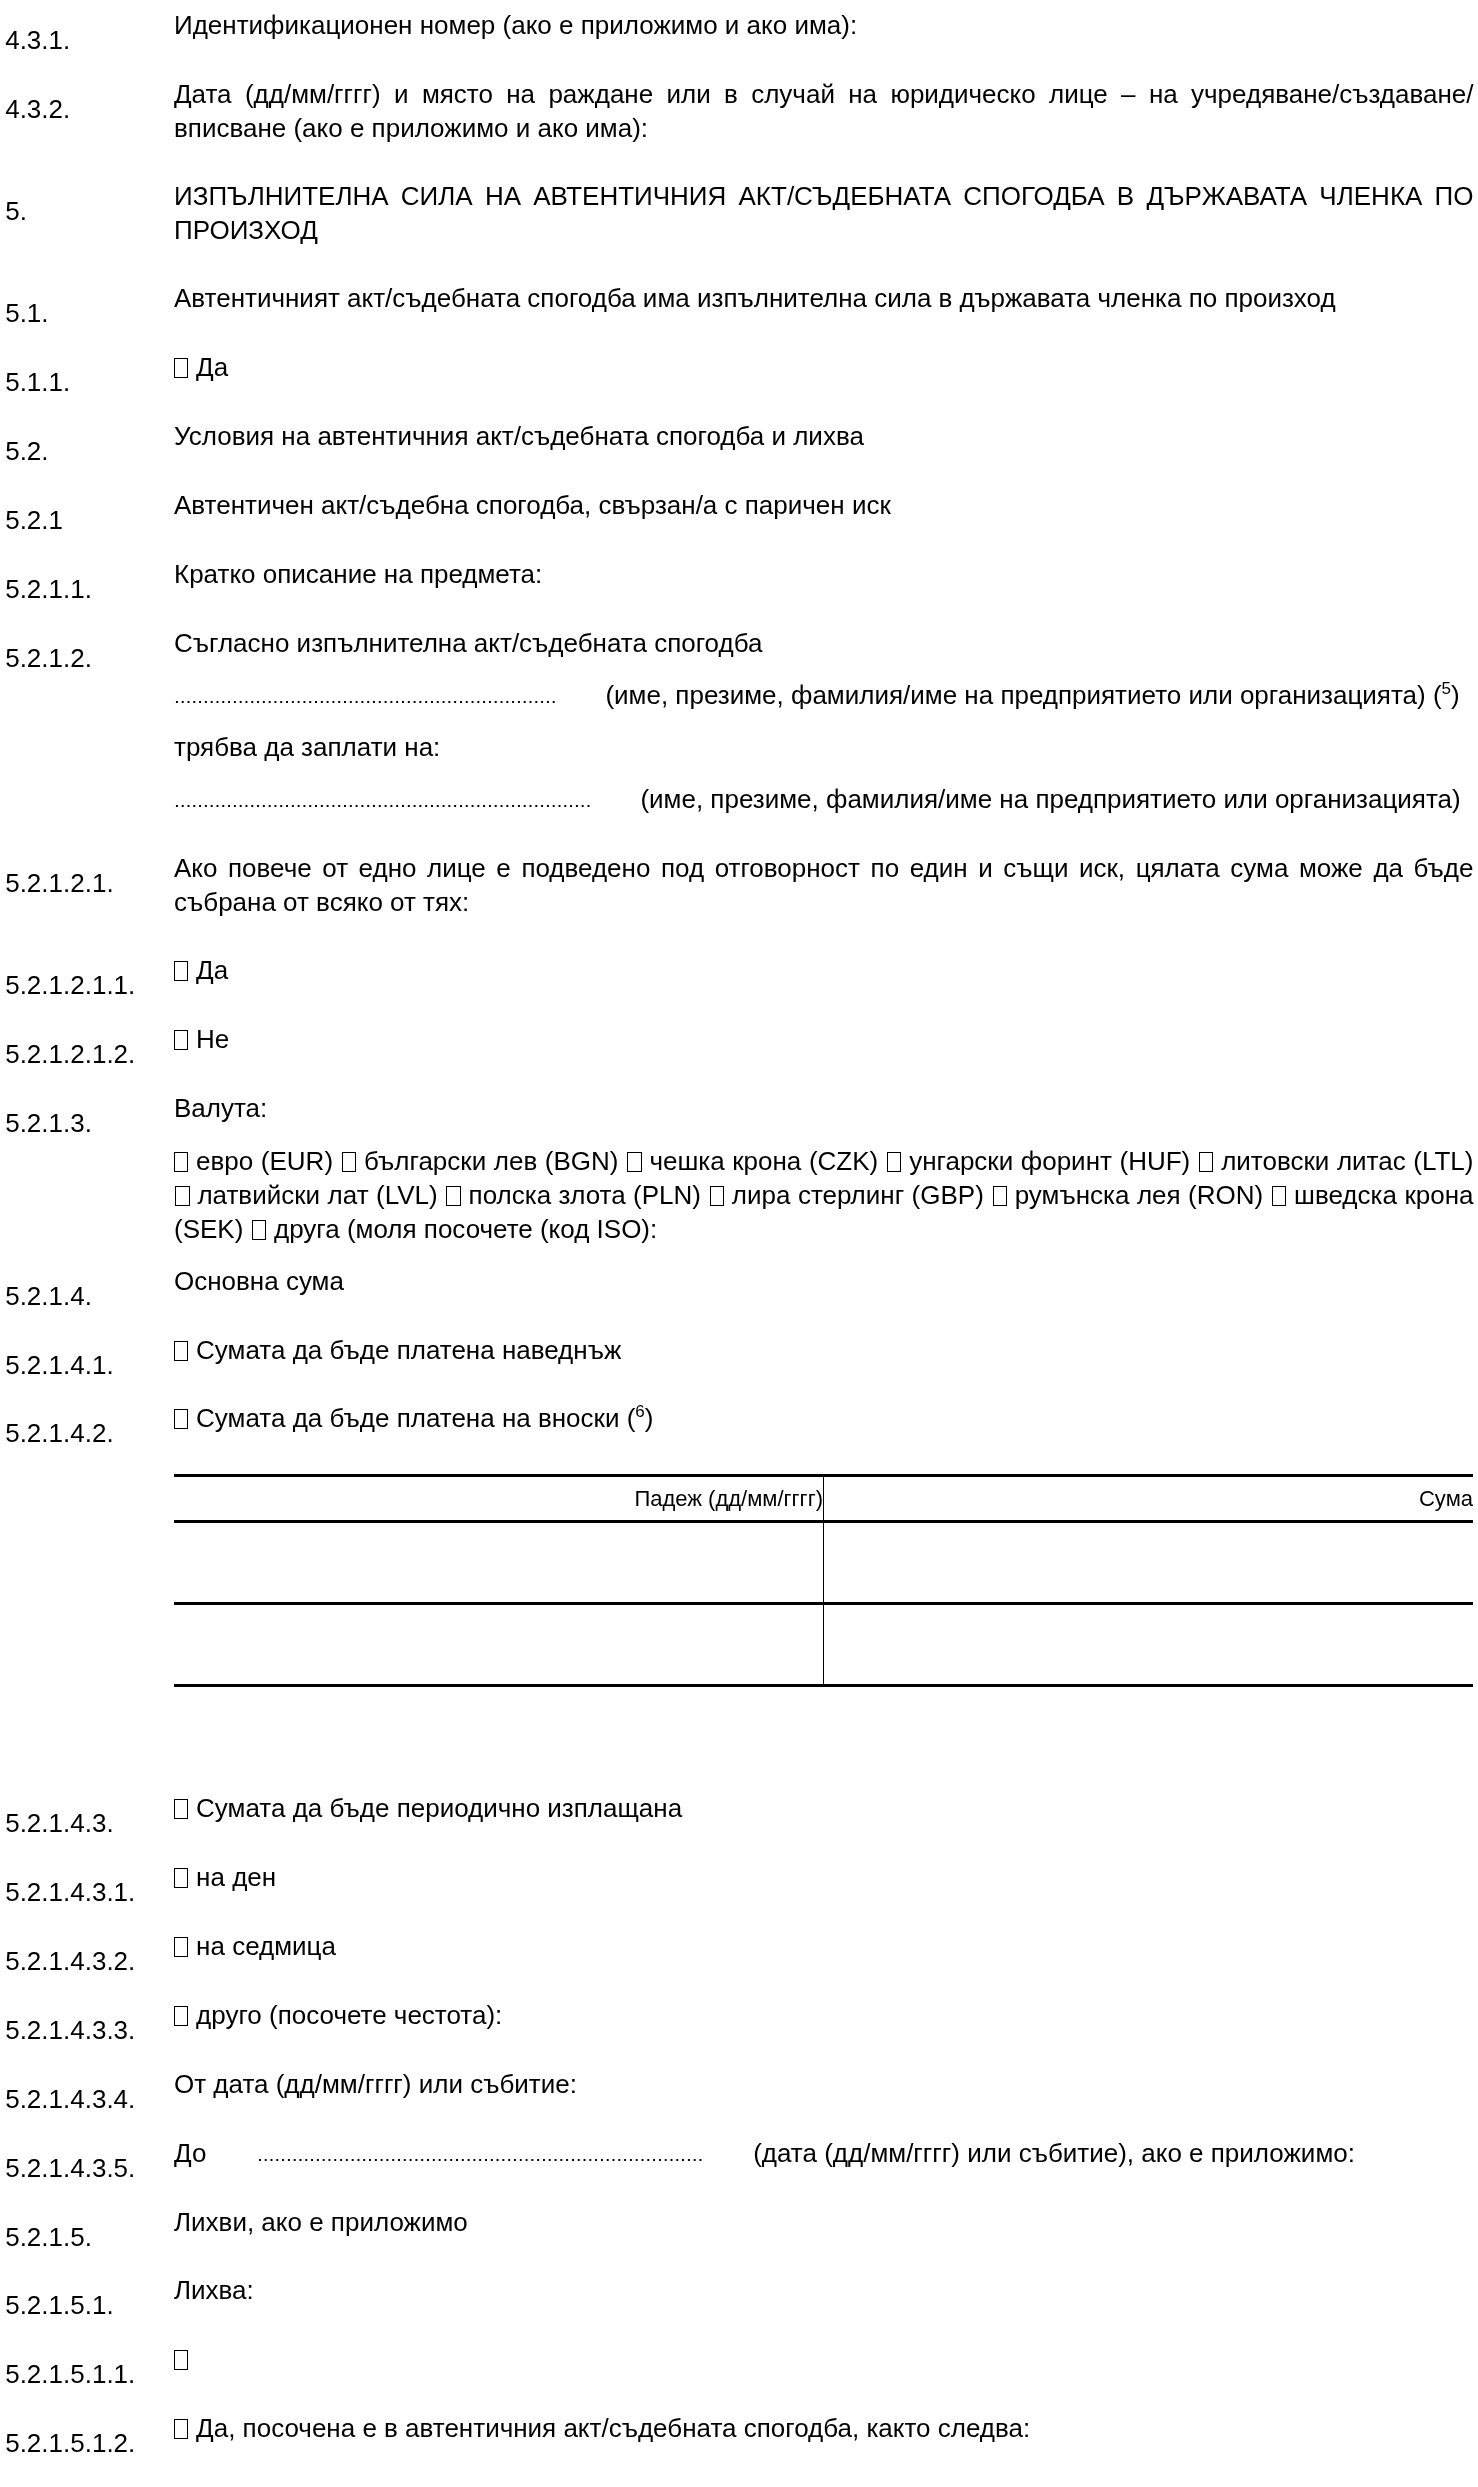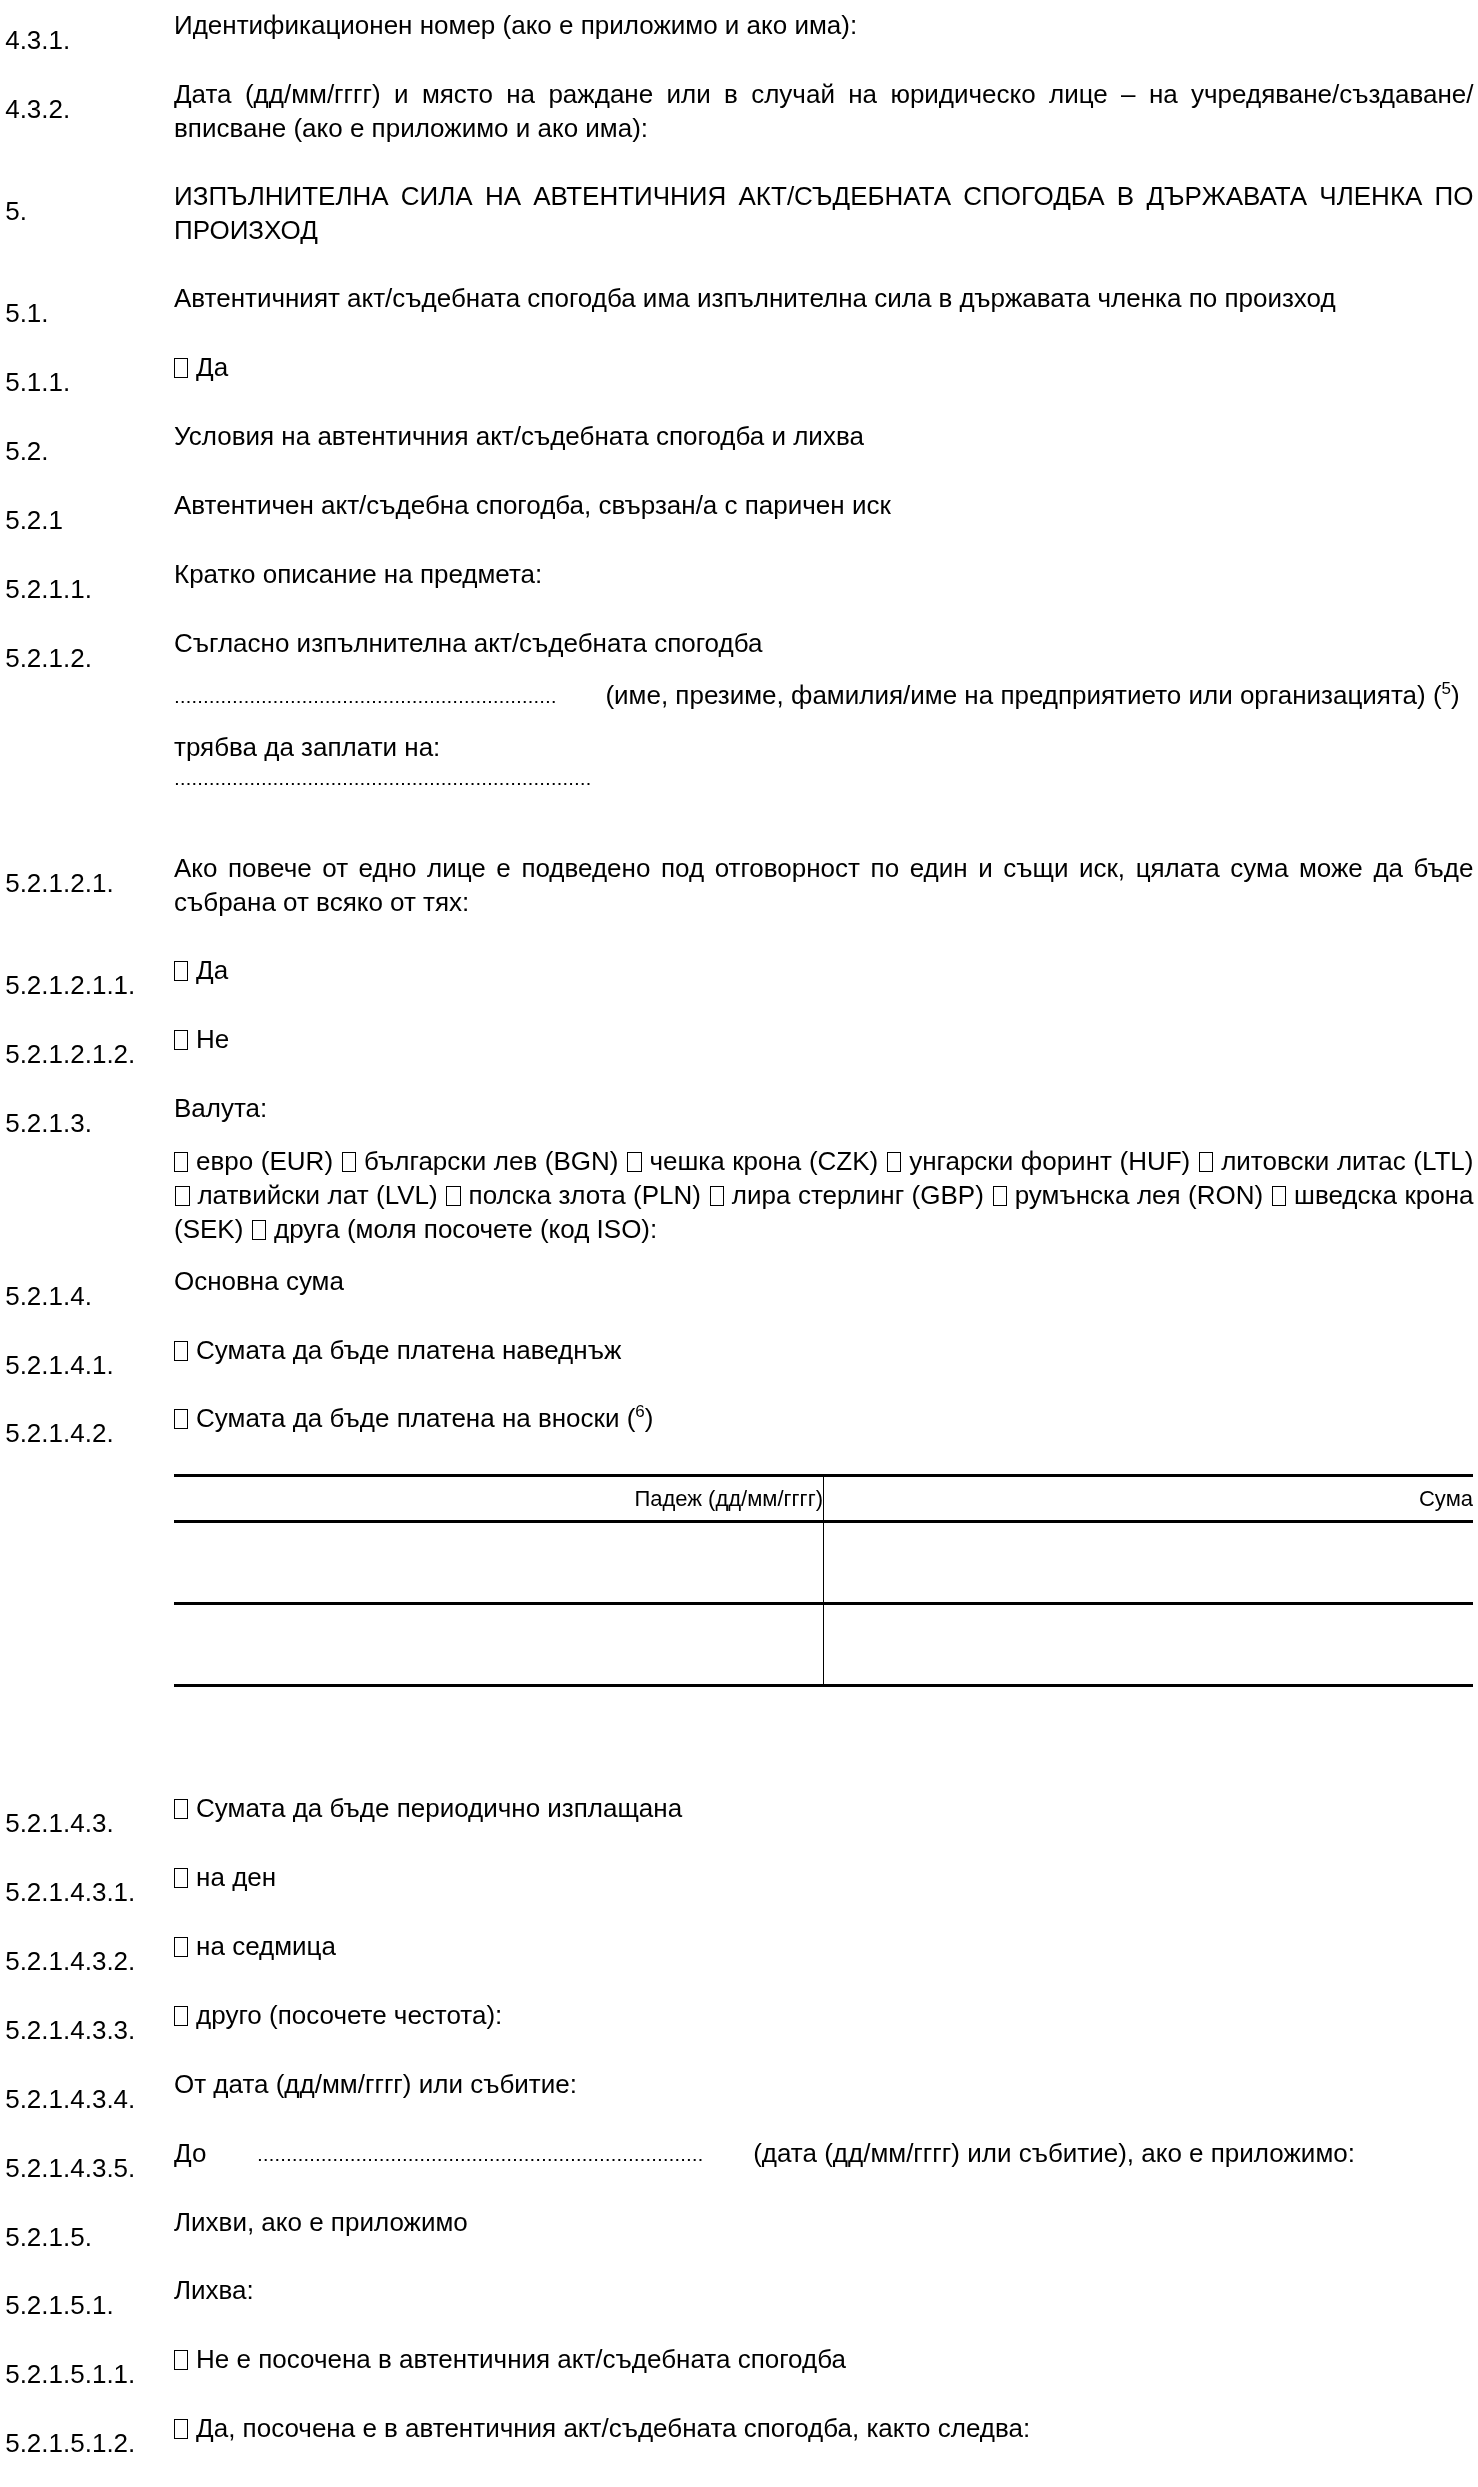--- a/index.html
+++ b/index.html
@@ -87,20 +87,21 @@
   </span>
 </div>
 
 <div class="row" style="top:730px">
   <span class="txt">трябва да заплати на:</span>
 </div>
 
 <div class="row" style="top:782px">
   <span class="txt flexline">
     <span class="dots" style="width:416px"></span>
+    <span style="flex:1;text-align:right;white-space:nowrap">(име, презиме, фамилия/име на предприятието или организацията)</span>
   </span>
 </div>
 
 <div class="row" style="top:851px">
   <span class="num">5.2.1.2.1.</span>
   <span class="txt">Ако повече от едно лице е подведено под отговорност по един и същи иск, цялата сума може да бъде събрана от всяко от тях:</span>
 </div>
 
 <div class="row" style="top:953px">
   <span class="num">5.2.1.2.1.1.</span>
@@ -194,20 +195,20 @@
   <span class="txt">Лихви, ако е приложимо</span>
 </div>
 
 <div class="row" style="top:2273px">
   <span class="num">5.2.1.5.1.</span>
   <span class="txt">Лихва:</span>
 </div>
 
 <div class="row" style="top:2342px">
   <span class="num">5.2.1.5.1.1.</span>
-  <span class="txt"><span class="cb"></span><span>Не е посочена в автентичния акт/съдебната спогодба</span></span>
+  <span class="txt"><span class="cb"></span></span>
 </div>
 
 <div class="row" style="top:2411px">
   <span class="num">5.2.1.5.1.2.</span>
   <span class="txt"><span class="cb"></span><span>Да, посочена е в автентичния акт/съдебната спогодба, както следва:</span></span>
 </div>
 
 
 </body></html>

